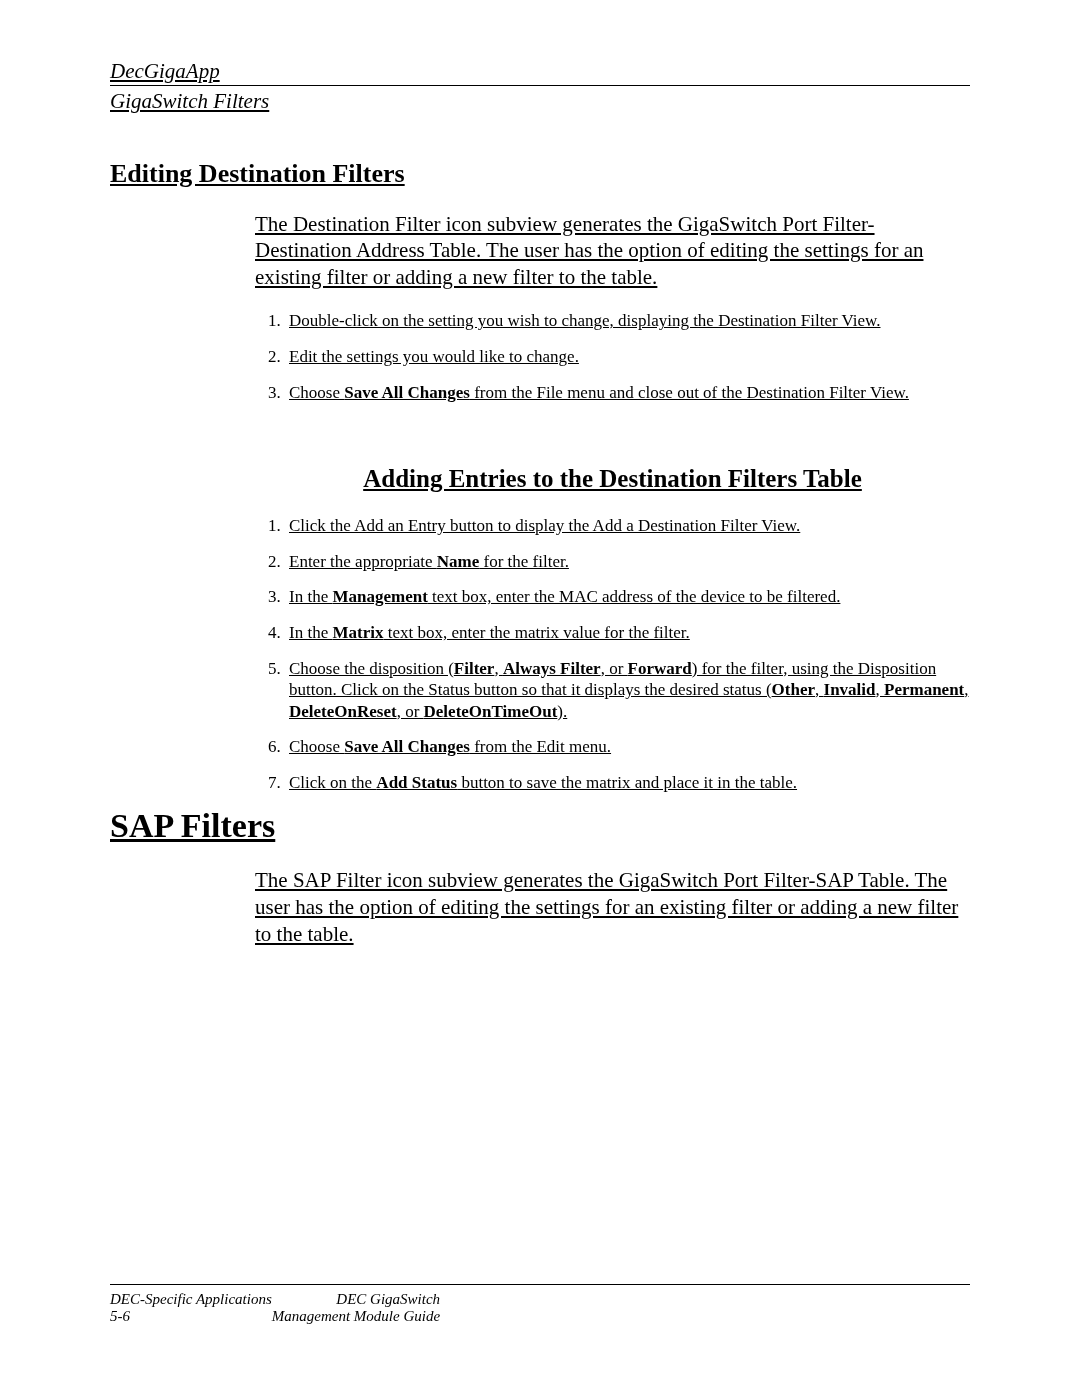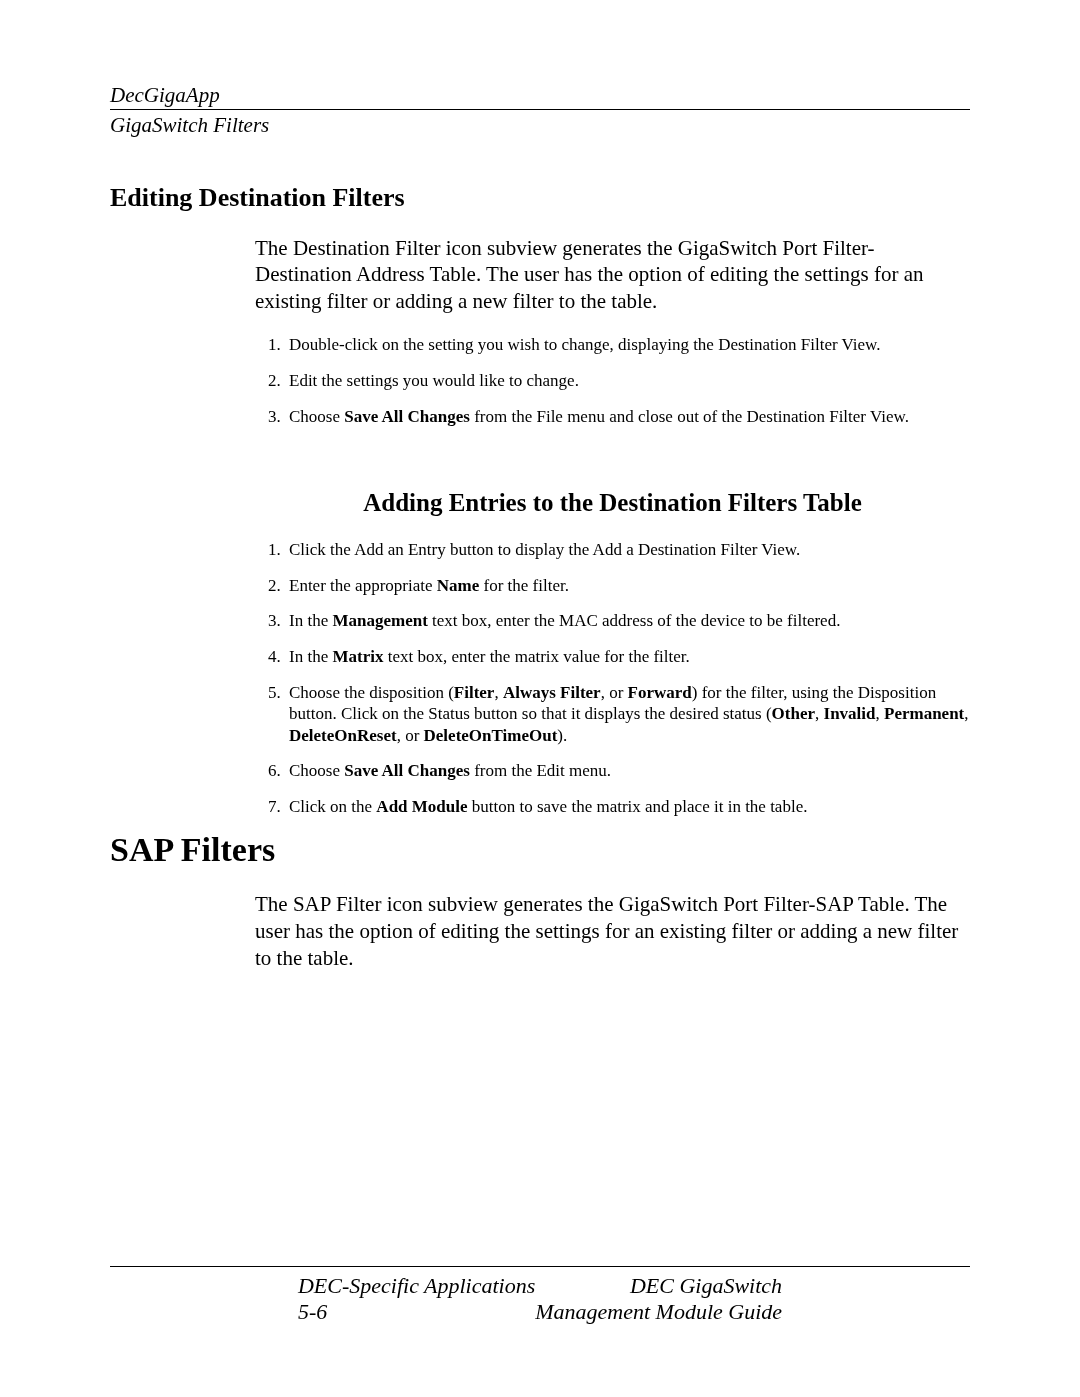--- a/index.html
+++ b/index.html
@@ -7,21 +7,22 @@
     padding: 0;
     background: #ffffff;
     font-family: "Times New Roman", Times, serif;
     color: #000000;
   }
   .page {
     width: 1080px;
     height: 1397px;
     position: relative;
     box-sizing: border-box;
-    padding: 82px 110px 0 110px;
+    padding: 58px 110px 0 110px;
+    text-decoration: underline;
   }
   .running-head {
     font-style: italic;
     font-size: 21px;
     line-height: 1.25;
   }
   .running-head .line1 {
     padding-bottom: 1px;
     border-bottom: 1.5px solid #000;
   }
@@ -69,23 +70,23 @@
   }
   .b { font-weight: bold; }
   .footer {
     position: absolute;
     left: 110px;
     right: 110px;
     bottom: 72px;
     border-top: 1px solid #000;
     padding-top: 6px;
     font-style: italic;
-    font-size: 22px;
+    font-size: 15px;
     display: flex;
-    justify-content: center;
+    justify-content: flex-start;
   }
   .footer .col {
     display: flex;
     flex-direction: column;
   }
   .footer .col.right {
     text-align: right;
   }
 </style>
 </head>
@@ -124,21 +125,21 @@
       <li>
         <span>In the </span><span class="b">Matrix</span><span> text box, enter the matrix value for the filter.</span>
       </li>
       <li>
         <span>Choose the disposition (</span><span class="b">Filter</span><span>, </span><span class="b">Always Filter</span><span>, or </span><span class="b">Forward</span><span>) for the filter, using the Disposition button. Click on the Status button so that it displays the desired status (</span><span class="b">Other</span><span>, </span><span class="b">Invalid</span><span>, </span><span class="b">Permanent</span><span>, </span><span class="b">DeleteOnReset</span><span>, or </span><span class="b">DeleteOnTimeOut</span><span>).</span>
       </li>
       <li>
         <span>Choose </span><span class="b">Save All Changes</span><span> from the Edit menu.</span>
       </li>
       <li>
-        <span>Click on the </span><span class="b">Add Module</span><span> button to save the matrix and place it in the table.</span>
+        <span>Click on the </span><span class="b">Add Status</span><span> button to save the matrix and place it in the table.</span>
       </li>
     </ol>
   </div>
 
   <div class="h-sap">SAP Filters</div>
   <div class="body-indent">
     <p class="para">The SAP Filter icon subview generates the GigaSwitch Port Filter-SAP Table. The user has the option of editing the settings for an existing filter or adding a new filter to the table.</p>
   </div>
 
   <div class="footer">

